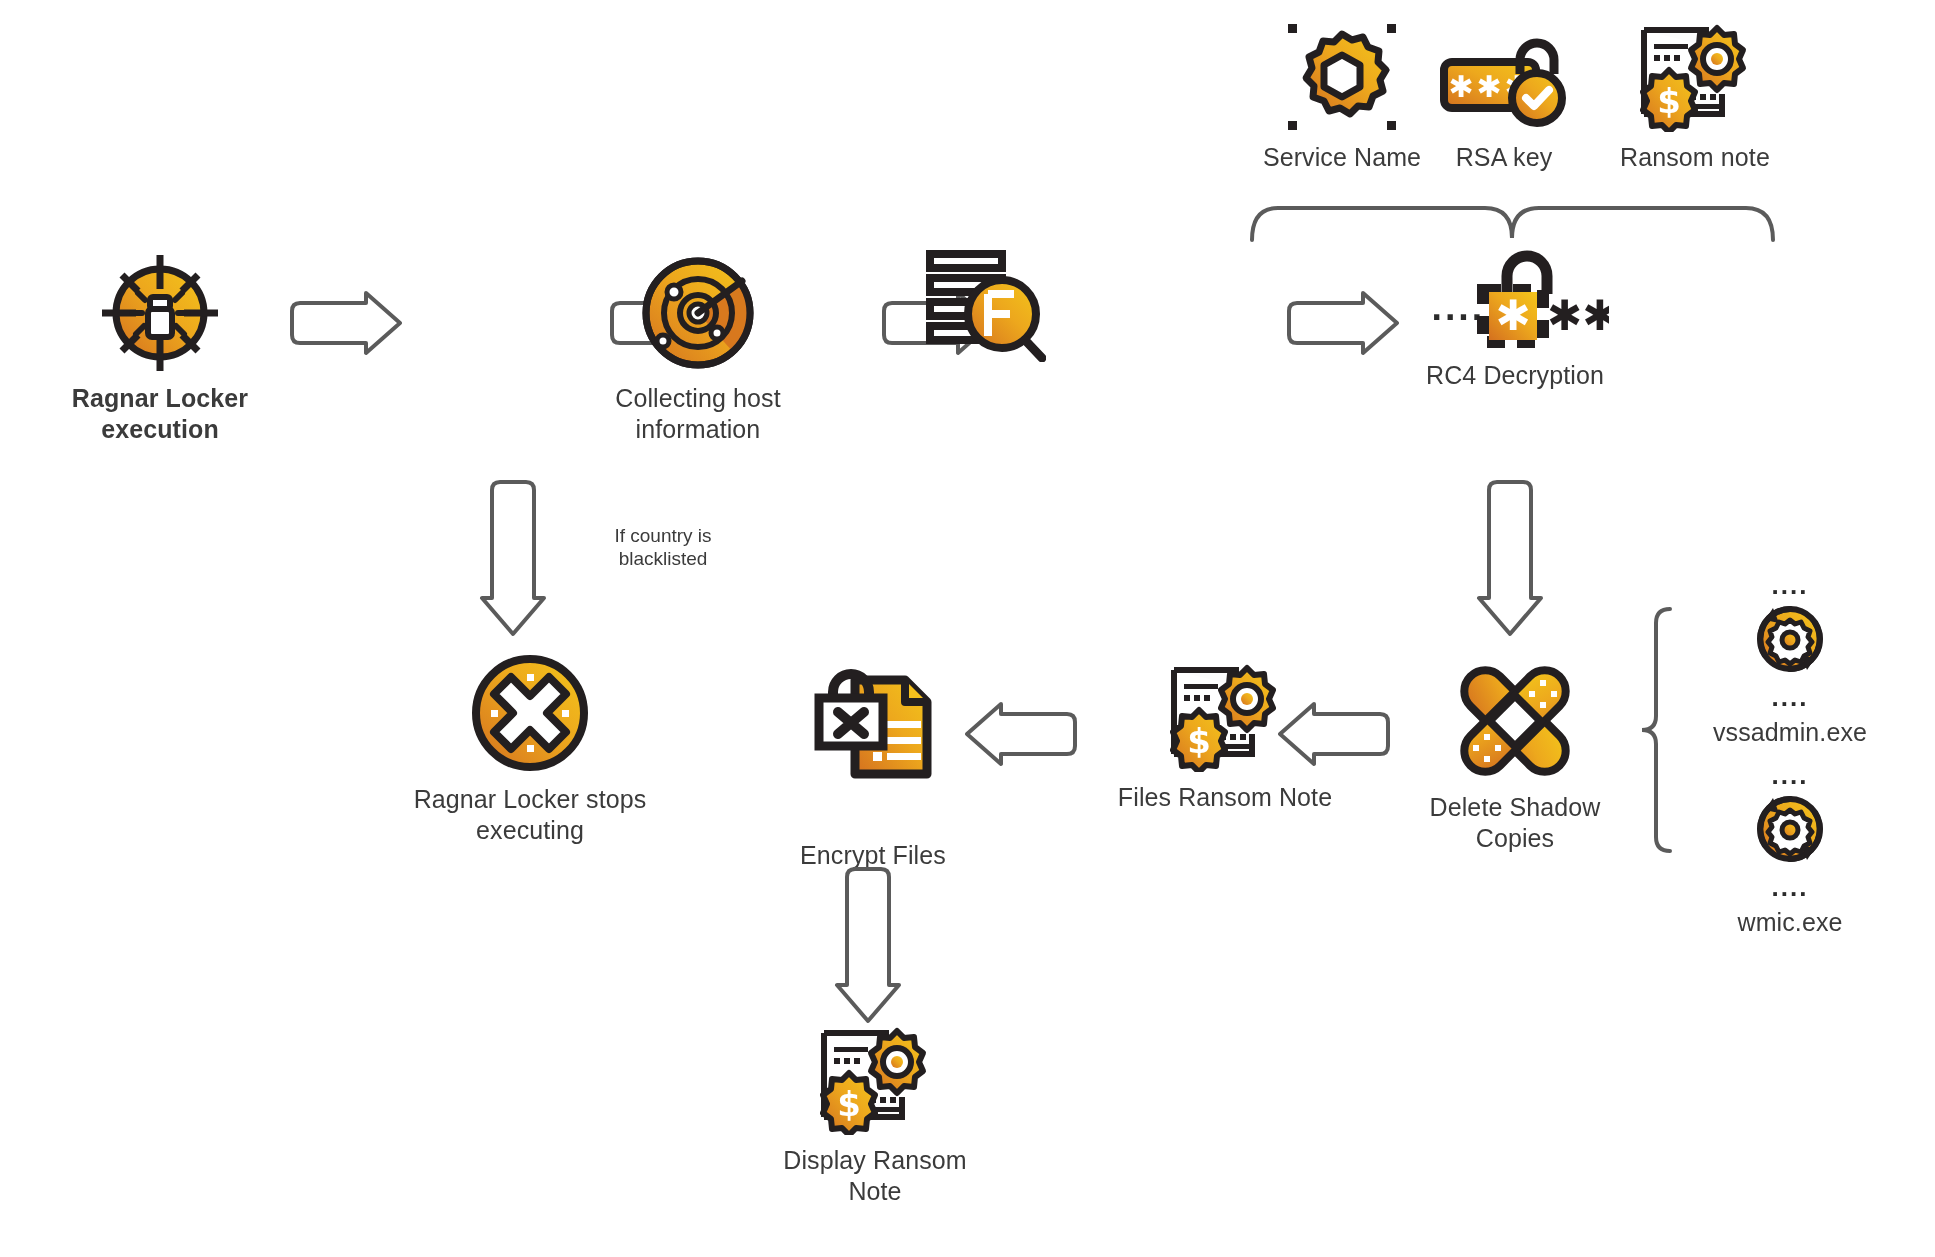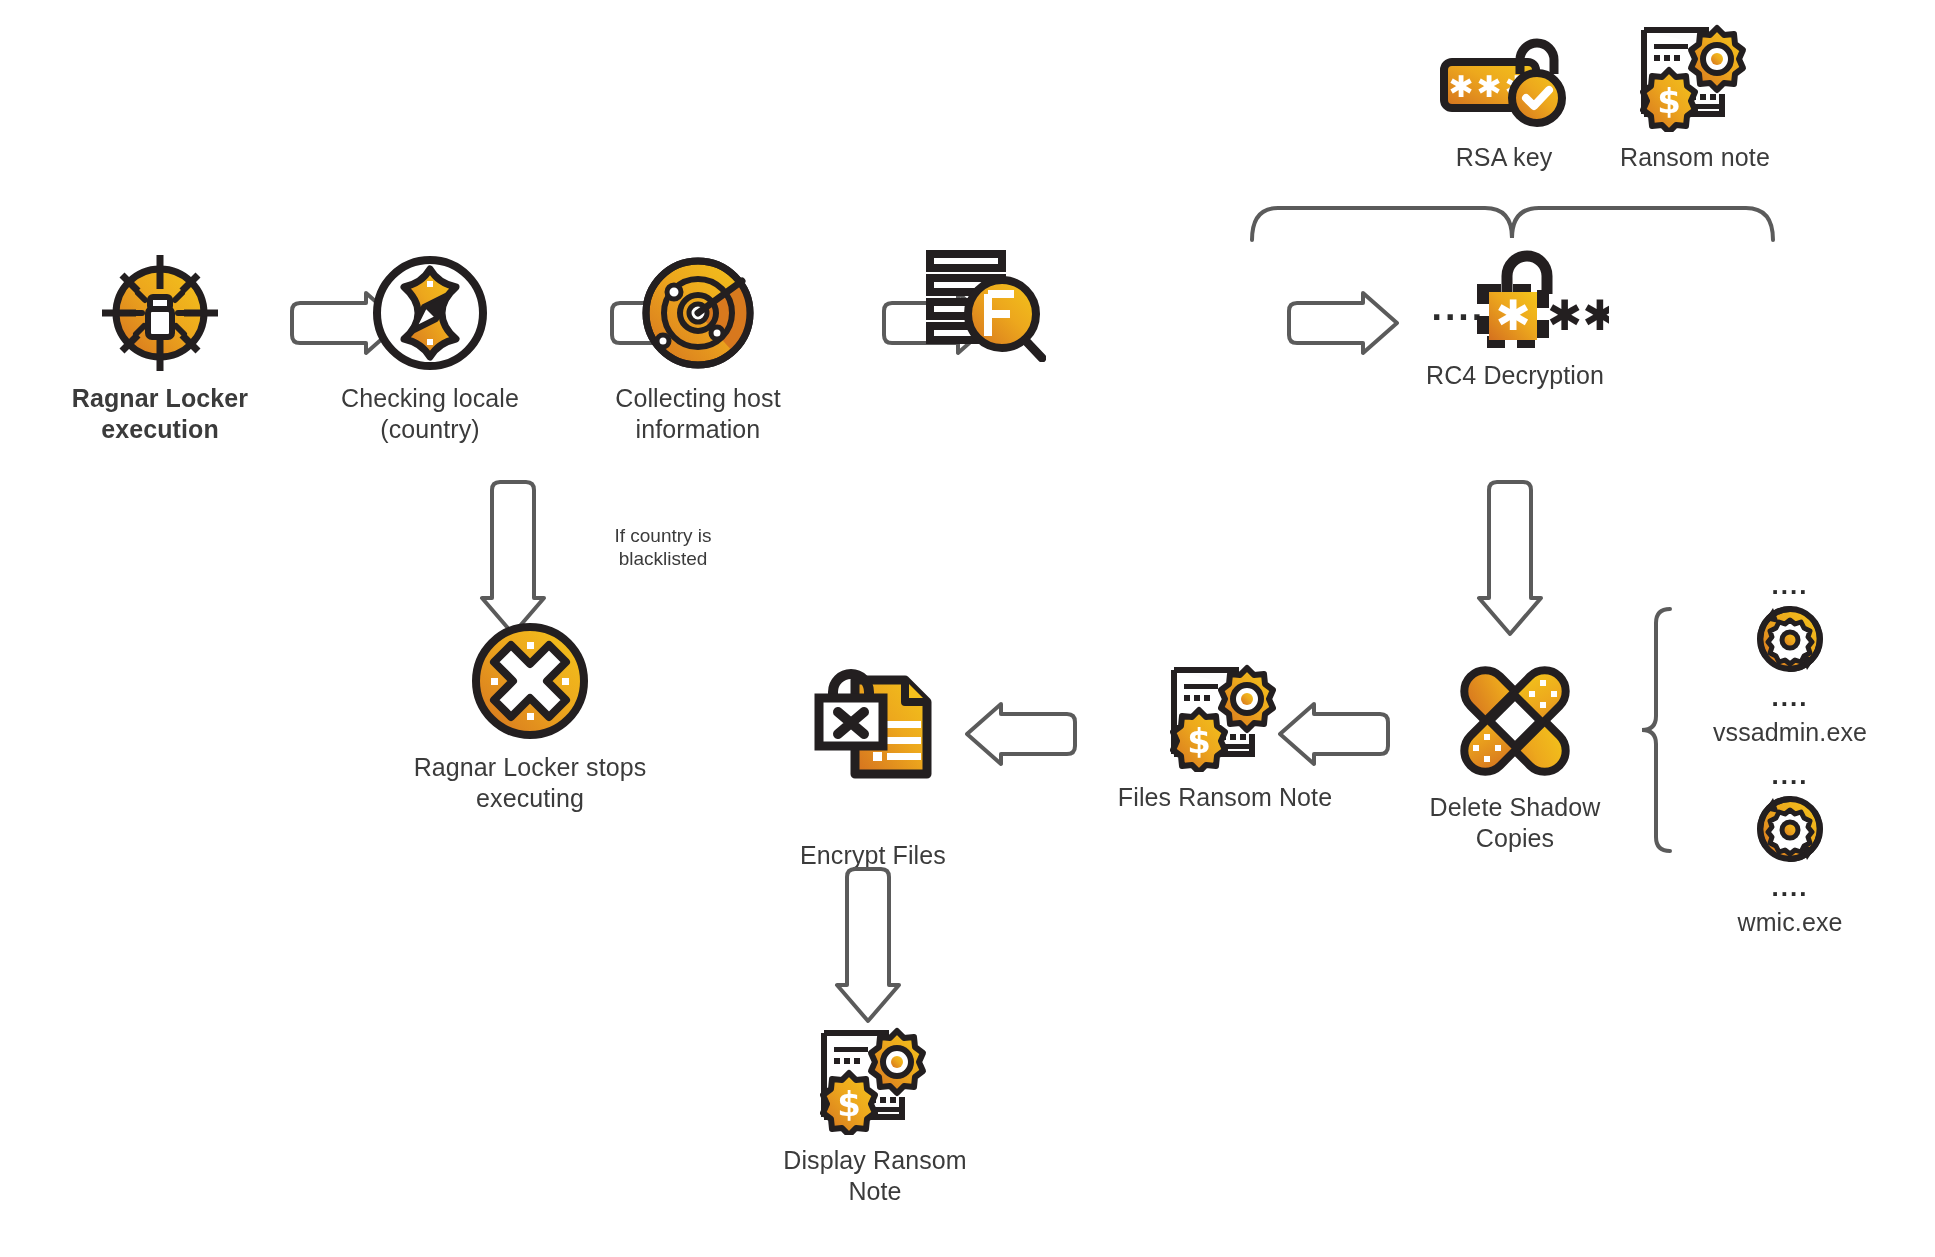--- a/index.html
+++ b/index.html
@@ -72,20 +72,35 @@
         <stop offset="100%" stop-color="#D4701F"></stop>
       </linearGradient>
       <linearGradient id="og2" x1="1" y1="0.1" x2="0.1" y2="1">
         <stop offset="0%" stop-color="#F2C01C"></stop>
         <stop offset="55%" stop-color="#E8971D"></stop>
         <stop offset="100%" stop-color="#D26C20"></stop>
       </linearGradient>
     </defs>
   </svg>
 
+  <div class="node" style="left:1262px; top:22px; width:160px;">
+    <span class="node-icon">
+      <svg width="112" height="110" viewBox="0 0 112 110">
+        <g fill="#231F20">
+          <rect x="2" y="2" width="9" height="9"></rect>
+            <rect x="101" y="2" width="9" height="9"></rect>
+          <rect x="2" y="99" width="9" height="9"></rect>
+            <rect x="101" y="99" width="9" height="9"></rect>
+        </g>
+        <path d="M56 12 l10 6 11-3 5 10 11 4 -1 11 8 8 -6 10 3 11 -10 5 -4 11 -11 -1 -8 8 -10 -6 -11 3 -5 -10 -11 -4 1 -11 -8 -8 6 -10 -3 -11 10 -5 4 -11 11 1z" fill="url(#og)" stroke="#231F20" stroke-width="7" stroke-linejoin="round"></path>
+        <path d="M56 33 l18 10 v22 l-18 10 -18 -10 v-22z" fill="#fff" stroke="#231F20" stroke-width="7" stroke-linejoin="round"></path>
+      </svg>
+    </span>
+    <span class="node-label">Service Name</span>
+  </div>
 
   <div class="node" style="left:1434px; top:30px; width:140px;">
     <span class="node-icon">
       <svg width="130" height="102" viewBox="0 0 130 102">
         <rect x="5" y="32" width="92" height="46" rx="8" fill="url(#og)" stroke="#231F20" stroke-width="8"></rect>
         <g fill="#fff" font-family="DejaVu Sans, sans-serif" font-size="30" font-weight="bold">
           <text x="22" y="67" text-anchor="middle">✱</text>
           <text x="50" y="67" text-anchor="middle">✱</text>
           <text x="78" y="67" text-anchor="middle">✱</text>
         </g>
@@ -156,38 +171,20 @@
     <span class="node-label">Ragnar Locker
 execution</span>
   </div>
 
   <span class="arrow" style="left:288px; top:289px;">
     <svg width="114" height="68" viewBox="0 0 114 68">
       <path d="M4 22 q0 -8 8 -8 h66 v-10 l34 30 -34 30 v-10 h-66 q-8 0 -8 -8 z" fill="#fff" stroke="#5B5B5B" stroke-width="4" stroke-linejoin="round"></path>
     </svg>
   </span>
 
-  <div class="node" style="left:330px; top:253px; width:200px;">
-    <span class="node-icon">
-      <svg width="120" height="120" viewBox="0 0 120 120">
-        <circle cx="60" cy="60" r="53" fill="#fff" stroke="#231F20" stroke-width="8"></circle>
-        <path d="M60 16 q8 14 26 18 q-14 12 -14 26 q0 14 14 26 q-18 4 -26 18 q-8 -14 -26 -18 q14 -12 14 -26 q0 -14 -14 -26 q18 -4 26 -18 z" fill="url(#og)" stroke="#231F20" stroke-width="7" stroke-linejoin="round"></path>
-        <path d="M78 42 L66 66 L42 78 L54 54 z" fill="#fff" stroke="#231F20" stroke-width="6" stroke-linejoin="round"></path>
-        <path d="M78 42 L66 66 L54 54 z" fill="#231F20"></path>
-        <g fill="#fff">
-            <rect x="57" y="28" width="6" height="6"></rect>
-            <rect x="57" y="86" width="6" height="6"></rect>
-        <rect x="28" y="57" width="6" height="6"></rect>
-            <rect x="86" y="57" width="6" height="6"></rect>
-          </g>
-      </svg>
-    </span>
-    <span class="node-label">Checking locale
-(country)</span>
-  </div>
 
   <span class="arrow" style="left:608px; top:289px;">
     <svg width="114" height="68" viewBox="0 0 114 68">
       <path d="M4 22 q0 -8 8 -8 h66 v-10 l34 30 -34 30 v-10 h-66 q-8 0 -8 -8 z" fill="#fff" stroke="#5B5B5B" stroke-width="4" stroke-linejoin="round"></path>
     </svg>
   </span>
 
   <div class="node" style="left:588px; top:253px; width:220px;">
     <span class="node-icon">
       <svg width="120" height="120" viewBox="0 0 120 120">
@@ -256,21 +253,21 @@
   </span>
   <div class="edge-note" style="left:553px; top:524px; width:220px;">If country is
 blacklisted</div>
 
   <span class="arrow" style="left:1475px; top:478px;">
     <svg width="70" height="160" viewBox="0 0 70 160">
       <path d="M22 4 h26 q8 0 8 8 v108 h10 l-31 36 -31 -36 h10 v-108 q0 -8 8 -8 z" fill="#fff" stroke="#5B5B5B" stroke-width="4" stroke-linejoin="round"></path>
     </svg>
   </span>
 
-  <div class="node" style="left:400px; top:620px; width:260px;justify-content:center;">
+  <div class="node" style="left:400px; top:652px; width:260px;justify-content:center;">
     <span class="node-icon">
       <svg width="122" height="122" viewBox="0 0 122 122">
         <circle cx="61" cy="61" r="54" fill="url(#og)" stroke="#231F20" stroke-width="8"></circle>
         <path d="M61 44 L80 25 L97 42 L78 61 L97 80 L80 97 L61 78 L42 97 L25 80 L44 61 L25 42 L42 25 Z" fill="#fff" stroke="#231F20" stroke-width="8" stroke-linejoin="round"></path>
         <g fill="#fff">
             <rect x="58" y="22" width="7" height="7"></rect>
             <rect x="58" y="93" width="7" height="7"></rect>
         <rect x="22" y="58" width="7" height="7"></rect>
             <rect x="93" y="58" width="7" height="7"></rect>
           </g>

